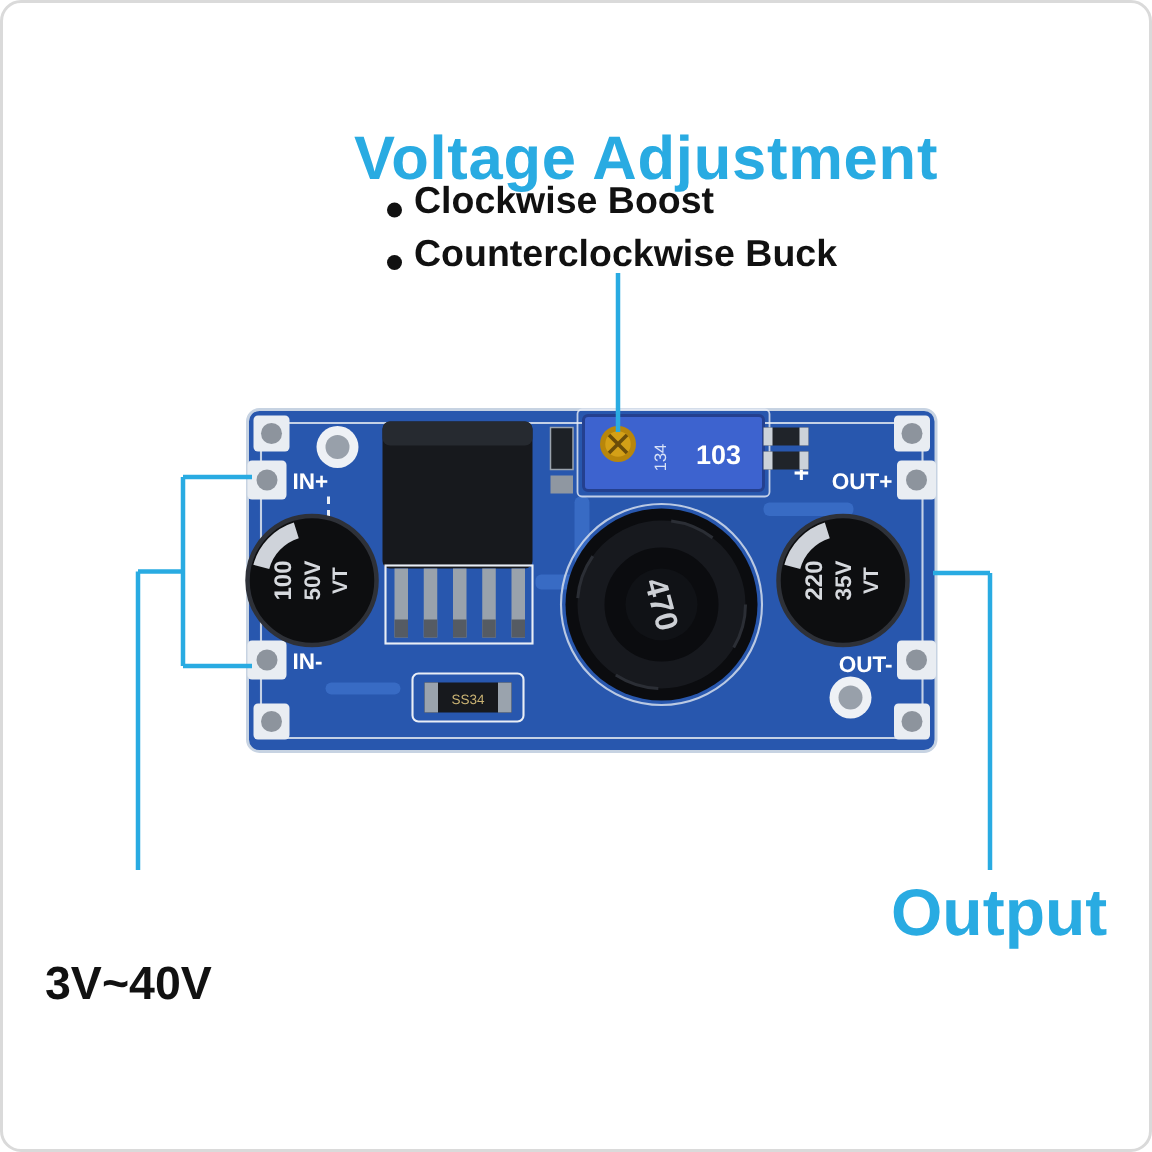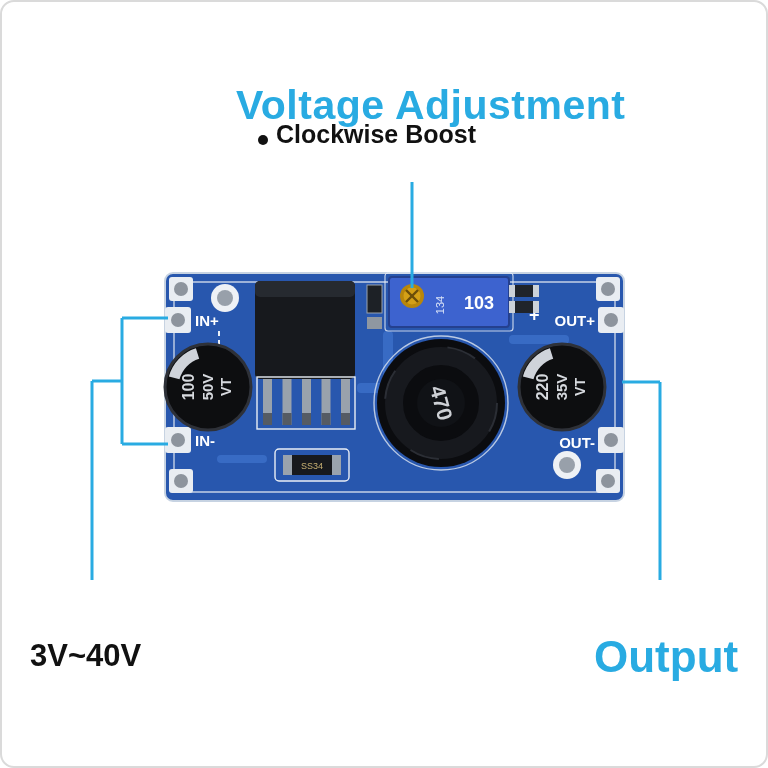--- a/index.html
+++ b/index.html
@@ -13,21 +13,21 @@
     font-size:41px;font-weight:bold;color:#29abe2;letter-spacing:.5px;
   }
   .bullets{position:absolute;left:256px;top:118px;}
   .bullet-row{display:flex;align-items:center;margin-bottom:6px;}
   .dot{width:10px;height:10px;border-radius:50%;background:#111;margin:10px 8px 0 0;flex:none;}
   .bullet-text{font-size:25px;font-weight:bold;color:#111;white-space:nowrap;}
   .big-label{position:absolute;font-size:44px;font-weight:bold;color:#29abe2;white-space:nowrap;}
   .range-label{position:absolute;font-weight:bold;color:#111;white-space:nowrap;}
   #input-title{left:28px;top:582px;}
   #input-range{left:28px;top:636px;font-size:31px;}
-  #output-title{left:592px;top:582px;margin-top:48px;}
+  #output-title{left:592px;top:582px;}
   #output-range{left:592px;top:640px;font-size:29px;}
   svg{position:absolute;font-family:"Liberation Sans",sans-serif;}
   #board-svg{left:155px;top:263px;}
   #lines-svg{left:0;top:0;pointer-events:none;}
 </style>
 </head>
 <body>
 
 <div class="canvas">
 
@@ -189,19 +189,23 @@
     </g>
   </svg>
 
   <div class="title">Voltage Adjustment</div>
 
   <div class="bullets">
     <div class="bullet-row">
       <span class="dot"></span>
       <span class="bullet-text">Clockwise Boost</span>
     </div>
+    <div class="bullet-row">
+      <span class="dot"></span>
+      <span class="bullet-text">Counterclockwise Buck</span>
+    </div>
   </div>
 
   <div id="input-range" class="range-label">3V~40V</div>
 
   <div id="output-title" class="big-label">Output</div>
 
 </div>
 
 </body></html>

